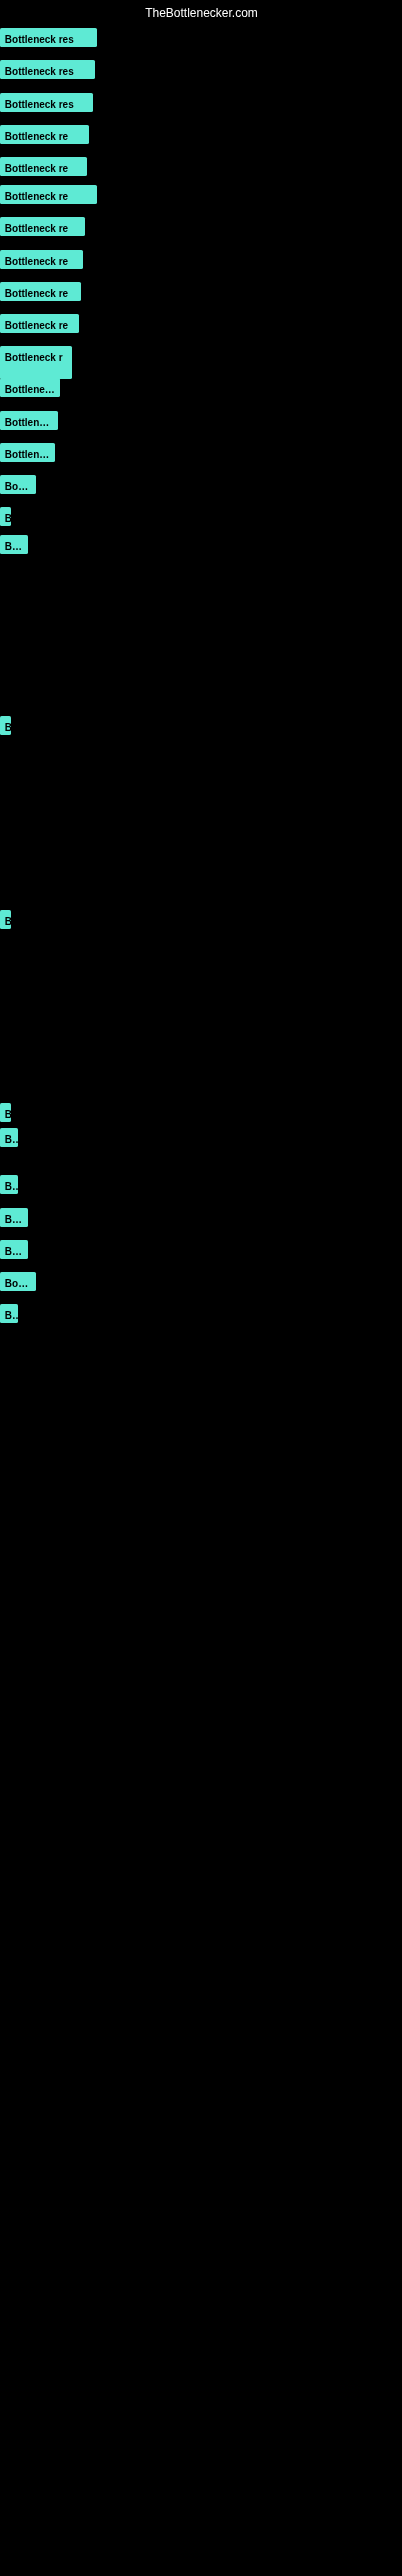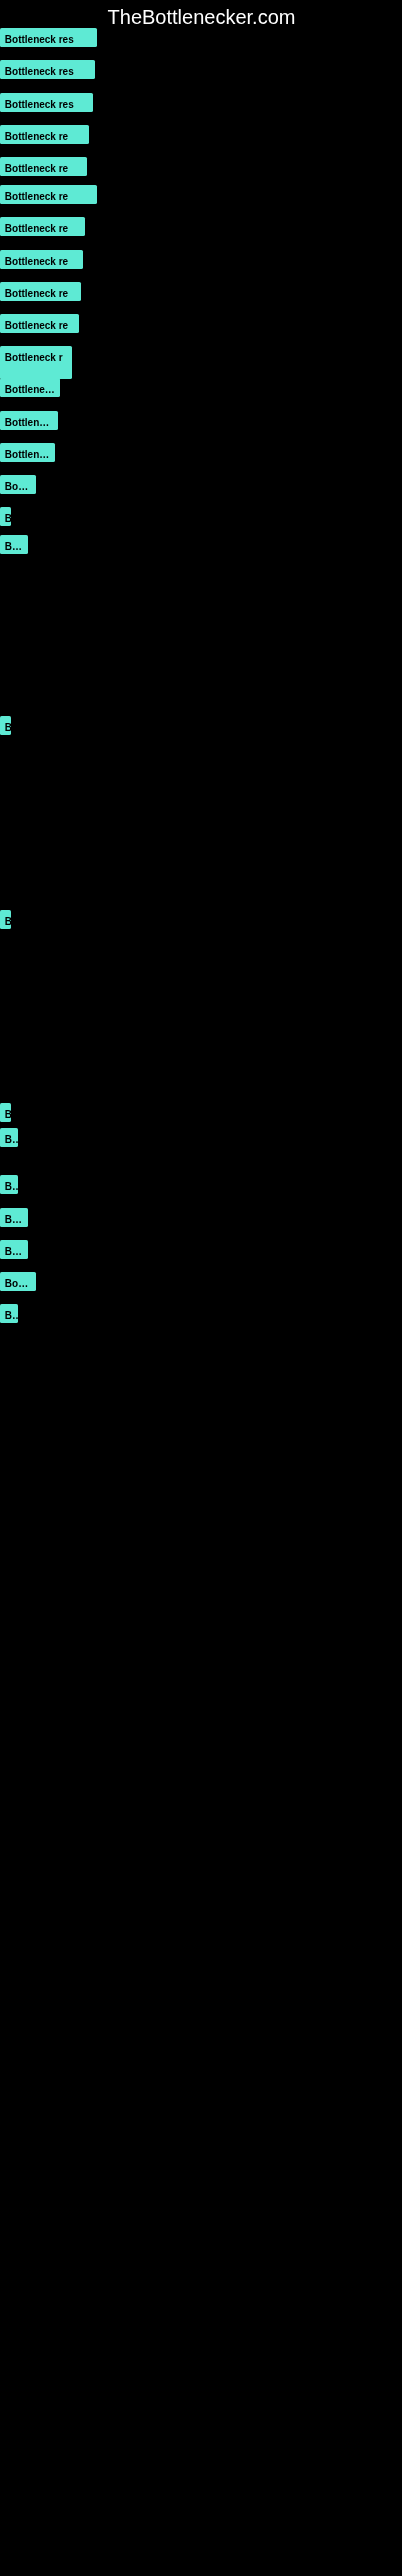--- a/index.html
+++ b/index.html
@@ -10,21 +10,21 @@
     body {
       background-color: #000000;
       width: 403px;
       min-height: 2576px;
       font-family: Arial, sans-serif;
       position: relative;
     }
     .site-title {
       text-align: center;
       color: #ffffff;
-      font-size: 20px;
+      font-size: 12px;
       padding: 6.4px 0;
       font-weight: normal;
     }
     .bottleneck-label {
       background-color: #5eead4;
       color: #000000;
       font-size: 10px;
       font-weight: bold;
       padding: 2.4px 4.8px;
       position: absolute;

